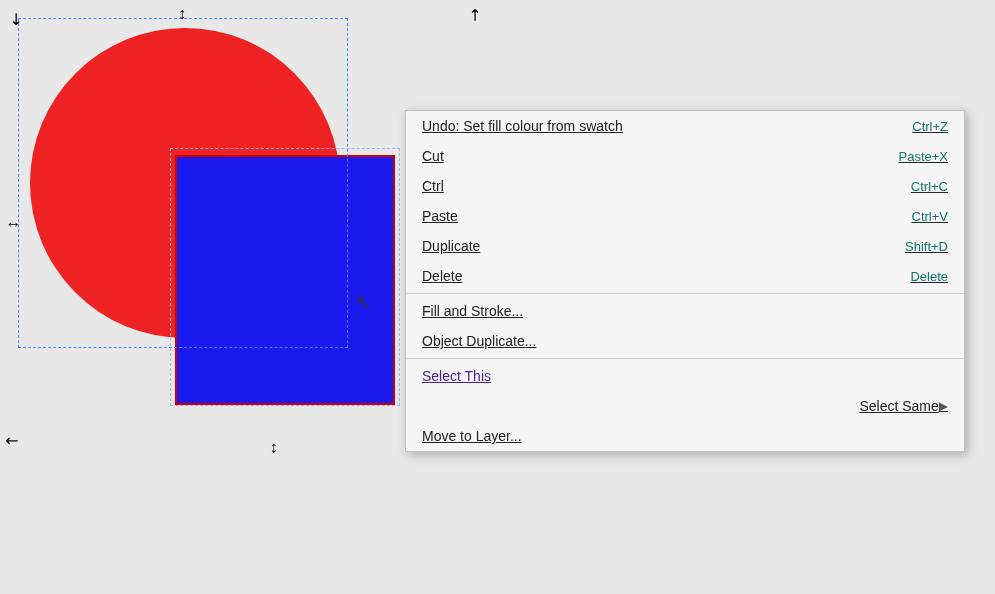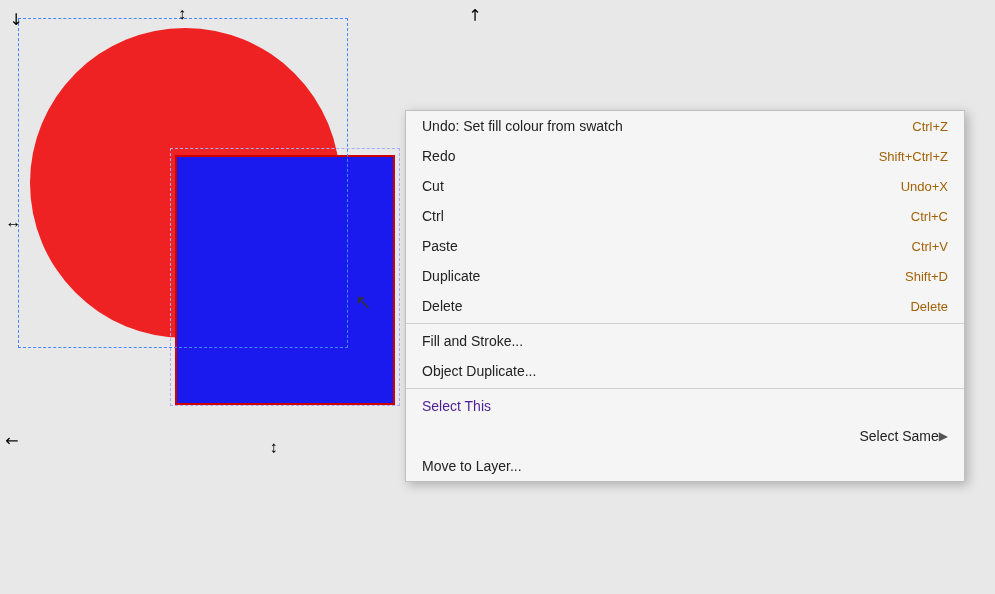--- a/index.html
+++ b/index.html
@@ -130,39 +130,40 @@
     }
 
     .menu-item {
       display: flex;
       justify-content: space-between;
       align-items: center;
       padding: 7px 16px;
       cursor: pointer;
       color: #222;
       user-select: none;
+      text-decoration: underline;
     }
 
     .menu-item.disabled {
       color: #4c1d95;
       cursor: default;
     }
 
     .menu-item.has-submenu {
       position: relative;
       justify-content: flex-end;
     }
 
     .menu-label {
       font-size: 14px;
     }
 
     .menu-shortcut {
       font-size: 13px;
-      color: #a16207;
+      color: #0f766e;
       margin-left: 40px;
     }
 
     .menu-arrow {
       font-size: 12px;
       color: #555;
     }
 
     .menu-separator {
       height: 1px;
@@ -202,26 +203,22 @@
 
   <div class="cursor">↖</div>
 
   <div class="context-menu" id="context-menu">
 
   <div class="menu-item">
         <span class="menu-label">Undo: Set fill colour from swatch</span>
         <span class="menu-shortcut">Ctrl+Z</span>
       </div>
       <div class="menu-item">
-        <span class="menu-label">Redo</span>
-        <span class="menu-shortcut">Shift+Ctrl+Z</span>
-      </div>
-      <div class="menu-item">
         <span class="menu-label">Cut</span>
-        <span class="menu-shortcut">Undo+X</span>
+        <span class="menu-shortcut">Paste+X</span>
       </div>
       <div class="menu-item">
         <span class="menu-label">Ctrl</span>
         <span class="menu-shortcut">Ctrl+C</span>
       </div>
       <div class="menu-item">
         <span class="menu-label">Paste</span>
         <span class="menu-shortcut">Ctrl+V</span>
       </div>
       <div class="menu-item">

